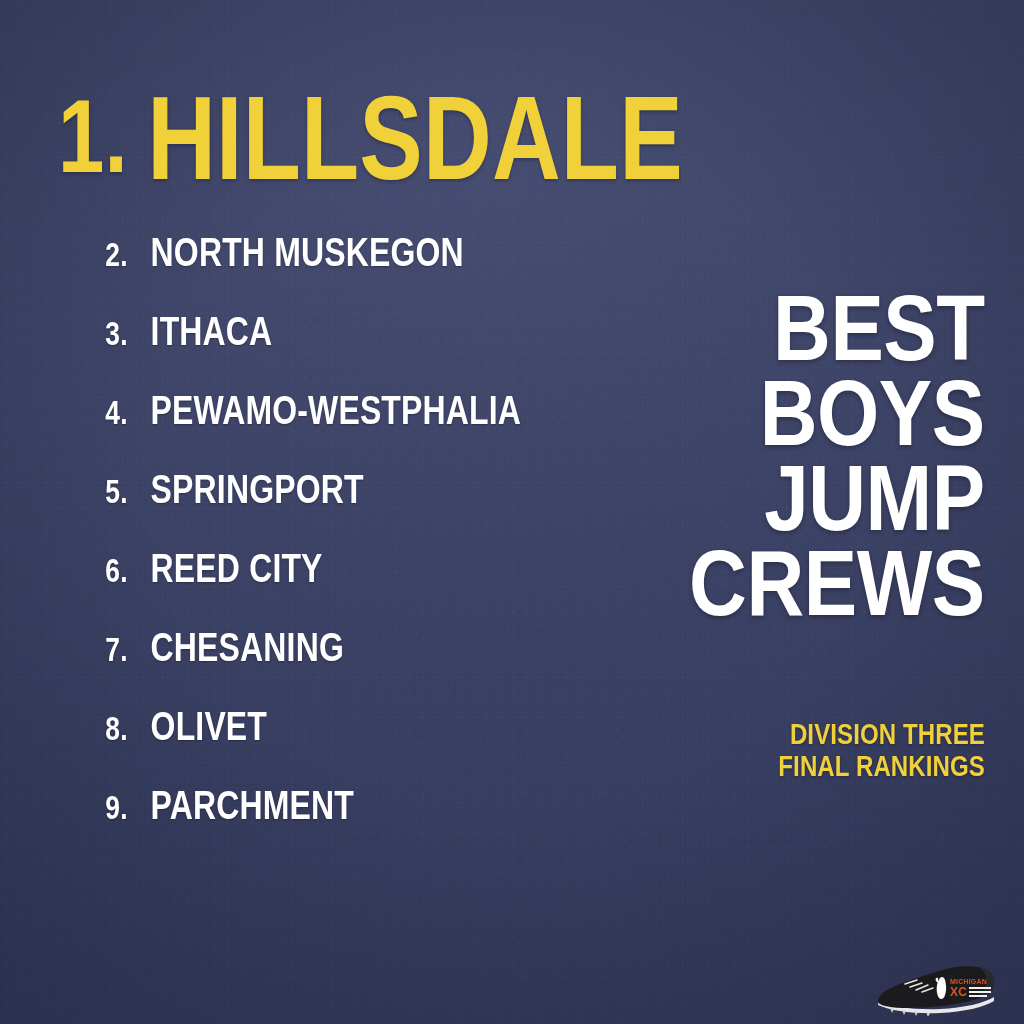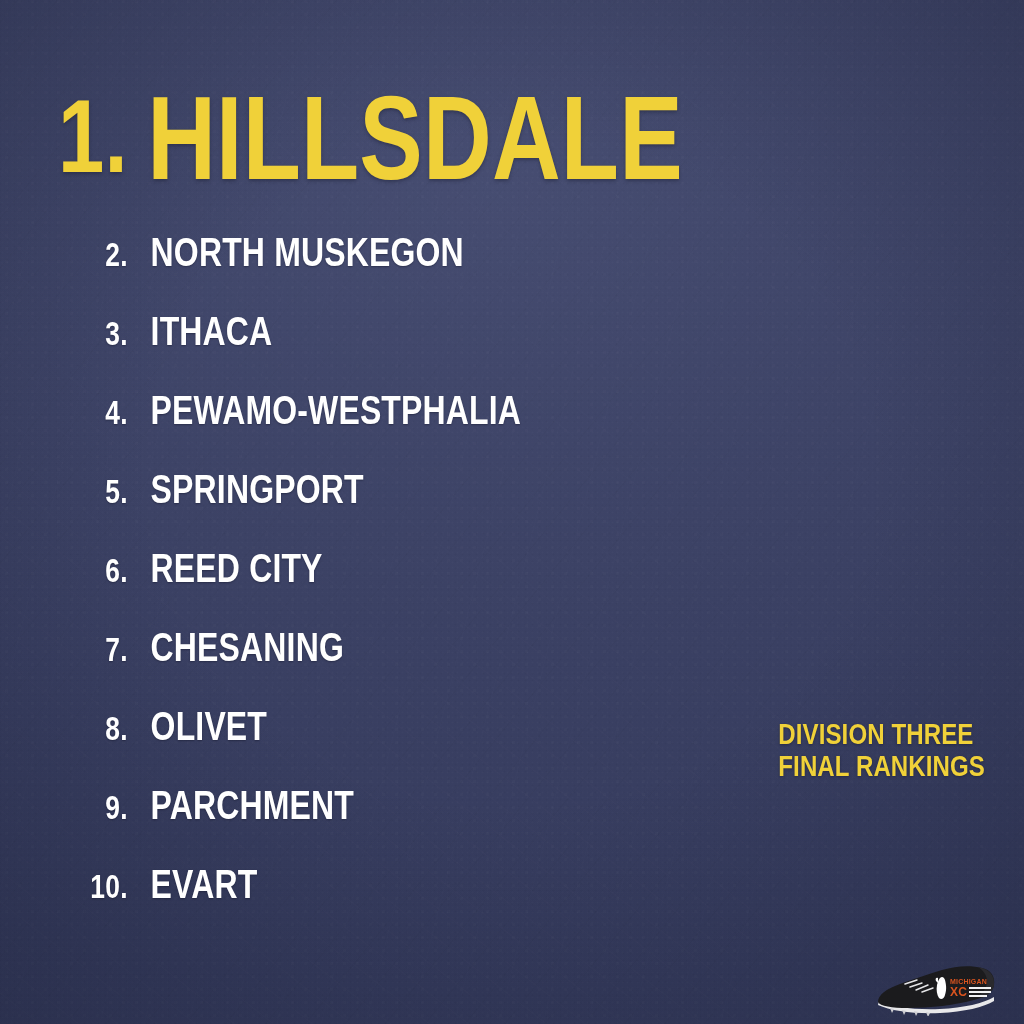--- a/index.html
+++ b/index.html
@@ -244,21 +244,21 @@
     line-height: 0.915;
     letter-spacing: -0.5px;
     transform: scaleX(0.86);
     transform-origin: right center;
     text-shadow: 0 2px 5px rgba(14,18,36,0.40);
   }
   .subhead {
     position: absolute;
     right: 39px;
     top: 718px;
-    text-align: left;
+    text-align: right;
   }
   .subhead .sh-line {
     display: block;
     color: #f0d139;
     font-weight: 700;
     font-stretch: condensed;
     font-size: 29px;
     line-height: 1.12;
     letter-spacing: 0.1px;
     transform: scaleX(0.83);
@@ -370,26 +370,28 @@
         <span class="rank-name">CHESANING</span>
       </li>
       <li class="rank-row">
         <span class="rank-num">8.</span>
         <span class="rank-name">OLIVET</span>
       </li>
       <li class="rank-row">
         <span class="rank-num">9.</span>
         <span class="rank-name">PARCHMENT</span>
       </li>
-      <li class="rank-row">
-        <span class="rank-num">10.</span>
-        <span class="rank-name">EVART</span>
-      </li>
     </ol>
 
+    <div class="headline">
+      <span class="hl-word">BEST</span>
+      <span class="hl-word">BOYS</span>
+      <span class="hl-word">JUMP</span>
+      <span class="hl-word">CREWS</span>
+    </div>
 
     <div class="subhead">
       <span class="sh-line">DIVISION THREE</span>
       <span class="sh-line">FINAL RANKINGS</span>
     </div>
 
     <div class="shoe-mark">
       <svg viewBox="0 0 126 62" aria-hidden="true">
 
         <path d="M5 47 C 18 53, 40 56, 66 55 C 90 54, 110 49, 120 43 L 120 47 C 110 53, 90 58, 66 59 C 40 60, 17 57, 4 51 Z" fill="#e8e8ea"></path>

